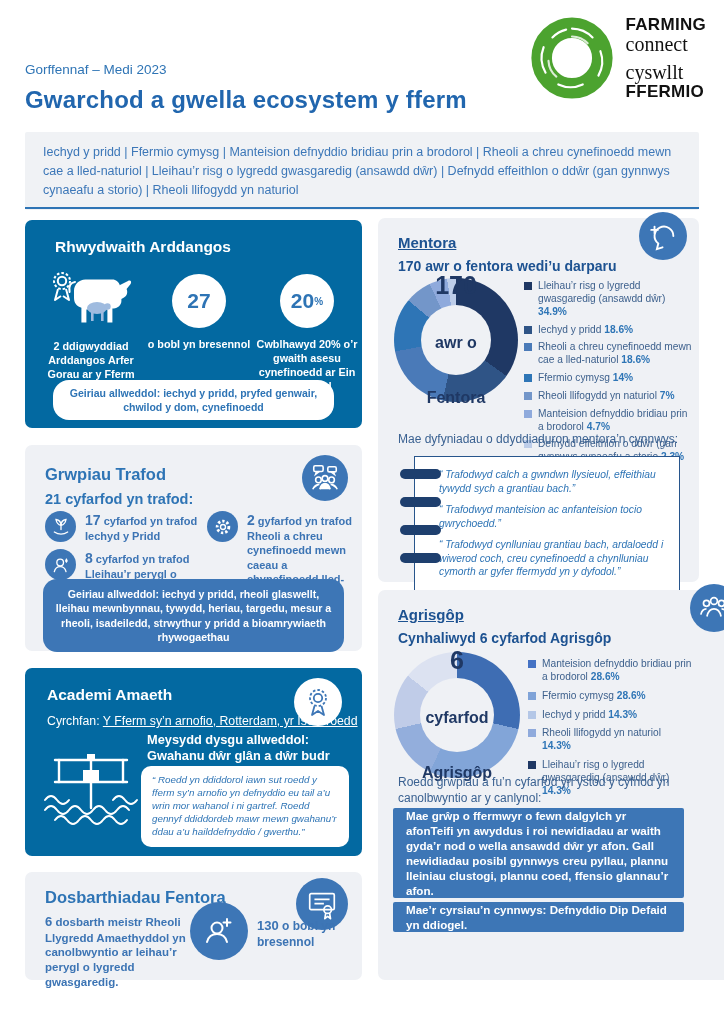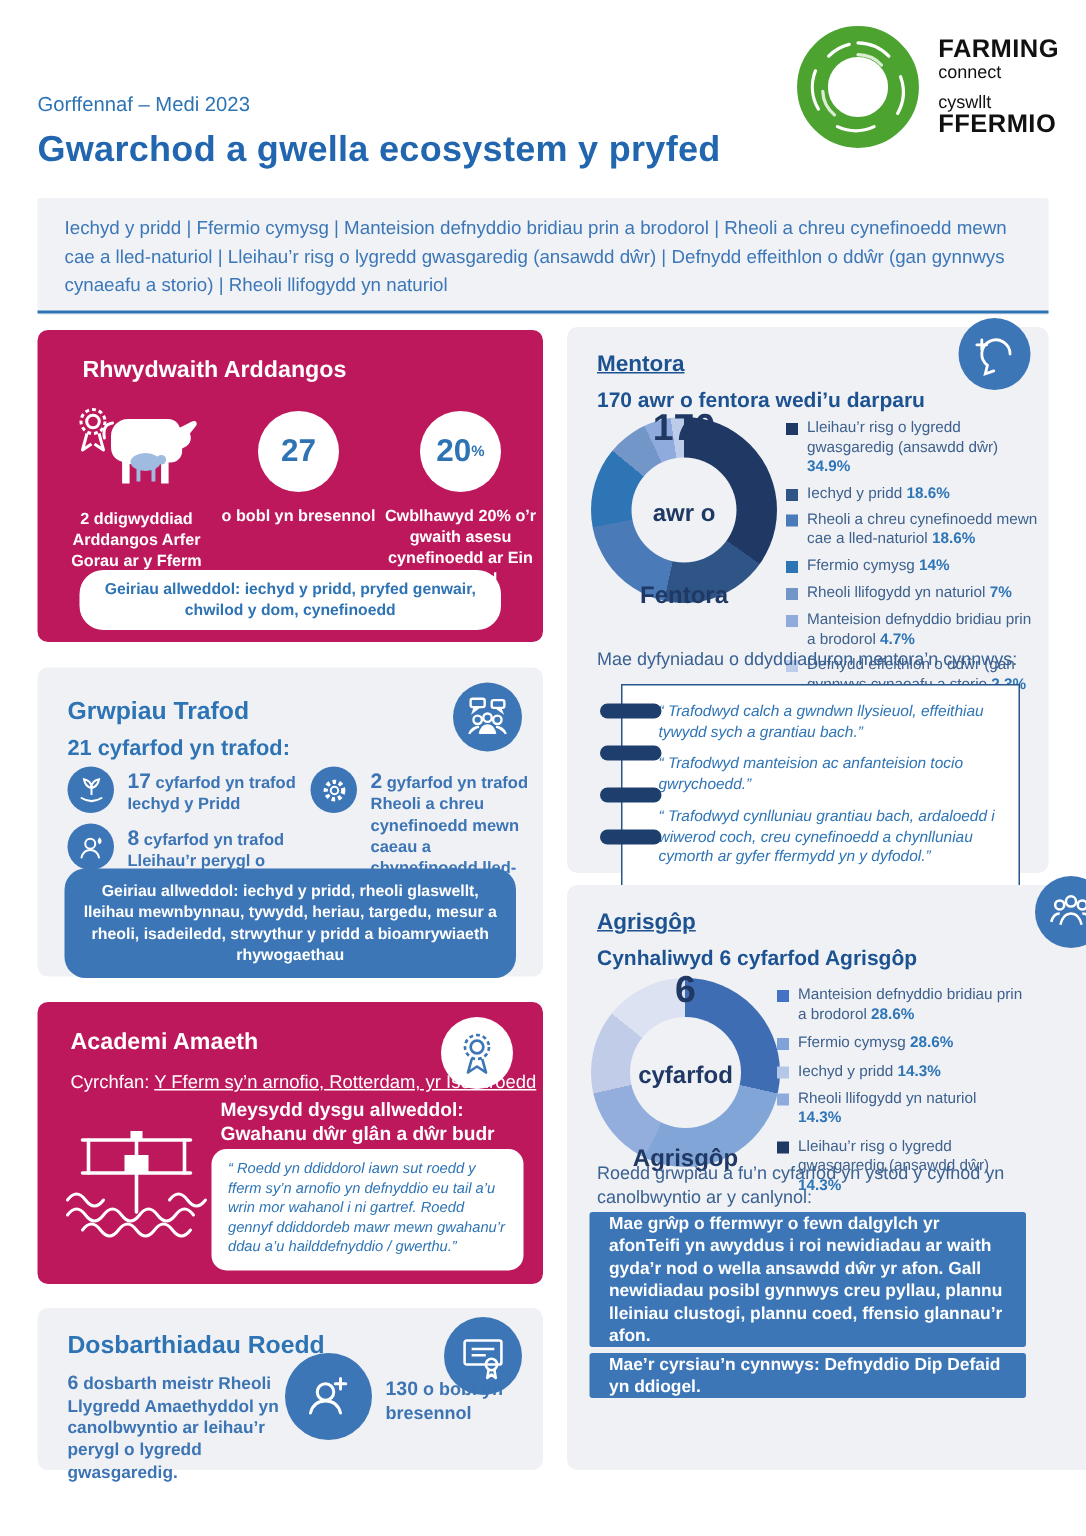--- a/index.html
+++ b/index.html
@@ -7,28 +7,28 @@
   .page { position:relative; width:724px; height:1024px; background:#fff; overflow:hidden;
           font-family:"Liberation Sans", sans-serif; }
   .abs { position:absolute; }
 
   
   .date { left:25px; top:62px; color:#2E74B5; font-size:13.5px; }
   .title { left:25px; top:86px; color:#2166AE; font-size:24px; font-weight:bold; letter-spacing:.2px; }
   .logo { right:18px; top:12px; display:flex; align-items:center; }
   .logo-text { margin-left:8px; line-height:1.05; color:#111; }
   .logo-text .b { font-weight:bold; font-size:17px; letter-spacing:.3px; }
-  .logo-text .r { font-size:12px; }
+  .logo-text .r { font-size:20px;font-family:Liberation Serif, serif; }
   .logo-text .gap { height:7px; }
   .keywords { left:25px; top:132px; width:674px; background:#F0F2F5; color:#3C77B8;
               font-size:12.5px; line-height:1.5; padding:11px 18px; border-radius:2px; }
   .rule { left:25px; top:207px; width:674px; height:2px; background:#2E74B5; }
 
   
-  .bluebox { background:#be185d; border-radius:7px; color:#fff; }
+  .bluebox { background:#0369a1; border-radius:7px; color:#fff; }
   .graybox { background:#EFF1F5; border-radius:7px; }
   .iconcircle { border-radius:50%; background:#3D76B6; display:flex; align-items:center; justify-content:center; }
   .whitecircle { border-radius:50%; background:#fff; display:flex; align-items:center; justify-content:center; }
 
   
   .b1 { left:25px; top:220px; width:337px; height:208px; }
   .b1 h2 { position:absolute; left:30px; top:18px; font-size:15.5px; }
   .b1-stats { position:absolute; left:14px; top:46px; width:309px; display:flex; }
   .b1-stat { flex:1; display:flex; flex-direction:column; align-items:center; }
   .vdiv { width:1px; background:rgba(255,255,255,.55); margin:6px 2px; }
@@ -87,42 +87,42 @@
                  font-weight:bold; text-align:center; }
   .d-men { left:16px; top:60px; width:124px; height:124px; }
   .d-men .hole { left:27px; top:27px; width:70px; height:70px; }
   .d-agr { left:16px; top:62px; width:126px; height:126px; }
   .d-agr .hole { left:26px; top:26px; width:74px; height:74px; }
   .hole .v1 { font-size:25px; line-height:1;text-align:right; }
   .hole .v2 { font-size:16px; line-height:1.15;margin-top:36px; }
 
   .legend { position:absolute; display:flex; flex-direction:column; }
   .lg-men { left:146px; top:62px; width:168px; gap:5px; }
-  .lg-agr { left:140px; top:68px; width:164px; gap:6px; }
+  .lg-agr { left:150px; top:68px; width:164px; gap:6px; }
   .lg-item { display:flex; font-size:10.2px; color:#3E618D; line-height:1.26; }
   .lg-item .sw { flex:none; width:8px; height:8px; margin:2px 6px 0 0; }
   .lg-item b { color:#2E75B6; }
 
   .rc-body { position:absolute; font-size:12px; color:#3A6191; line-height:1.35; }
   .quotebox { position:absolute; left:36px; top:238px; width:266px; background:#fff;
               border:1.5px solid #27558C; padding:11px 12px 6px 24px; }
   .qbar { position:absolute; left:-15px; width:41px; height:10px; border-radius:5px; background:#1E3F6E; }
   .qtext { font-style:italic; font-size:10.3px; color:#2E74B5; line-height:1.32; margin-bottom:8px; }
 
   .rcbluebox { position:absolute; left:15px; width:291px; background:#3D76B6; color:#fff;
                font-weight:bold; font-size:11.6px; line-height:1.3; padding:0 13px; border-radius:2px; }
   svg { display:block; }
 </style>
 </head>
 <body>
 
 <div class="page">
 
   <div class="abs date">Gorffennaf – Medi 2023</div>
-  <h1 class="abs title">Gwarchod a gwella ecosystem y pryfed</h1>
+  <h1 class="abs title">Gwarchod a gwella ecosystem y fferm</h1>
 
   <div class="abs logo">
     <span>
       <svg width="92" height="92" viewBox="0 0 94 94">
         <circle cx="47" cy="47" r="31" fill="none" stroke="#4CA32F" stroke-width="21"></circle>
         <g fill="none" stroke="#fff" stroke-width="2.2" stroke-linecap="round">
           <path d="M47 17 a30 30 0 0 1 21 9"></path>
           <path d="M76 40 a30 30 0 0 1 -2 25"></path>
           <path d="M58 74 a30 30 0 0 1 -25 0"></path>
           <path d="M20 62 a30 30 0 0 1 -2 -26"></path>
@@ -268,21 +268,21 @@
 
   <section class="abs graybox b4">
     <div class="iconcircle b4-ic">
       <svg width="34" height="34" viewBox="0 0 36 36" fill="none" stroke="#fff" stroke-width="1.8">
         <rect x="5" y="7" width="26" height="17" rx="1.5"></rect>
         <path d="M10 13 h16 M10 17.5 h10"></path>
         <circle cx="24" cy="24" r="4"></circle>
         <path d="M22 27.5 l-1 6 l3 -2.4 l3 2.4 l-1 -6" stroke-linejoin="round"></path>
       </svg>
     </div>
-    <h2>Dosbarthiadau Roedd</h2>
+    <h2>Dosbarthiadau Fentora</h2>
     <div class="b4-tx"><b style="font-size:13px;">6</b> <span>dosbarth meistr Rheoli Llygredd Amaethyddol yn canolbwyntio ar leihau’r perygl o lygredd gwasgaredig.</span></div>
     <div class="iconcircle b4-pp">
       <svg width="34" height="34" viewBox="0 0 34 34" fill="none" stroke="#fff" stroke-width="2" stroke-linecap="round">
         <circle cx="15" cy="14" r="5.5"></circle>
         <path d="M5 28 q2 -8 10 -8 q8 0 10 8"></path>
         <path d="M25 5 v7 M21.5 8.5 h7"></path>
       </svg>
     </div>
     <div class="b4-stat"><b style="font-size:13px;">130</b> <span>o bobl yn bresennol</span></div>
   </section>

